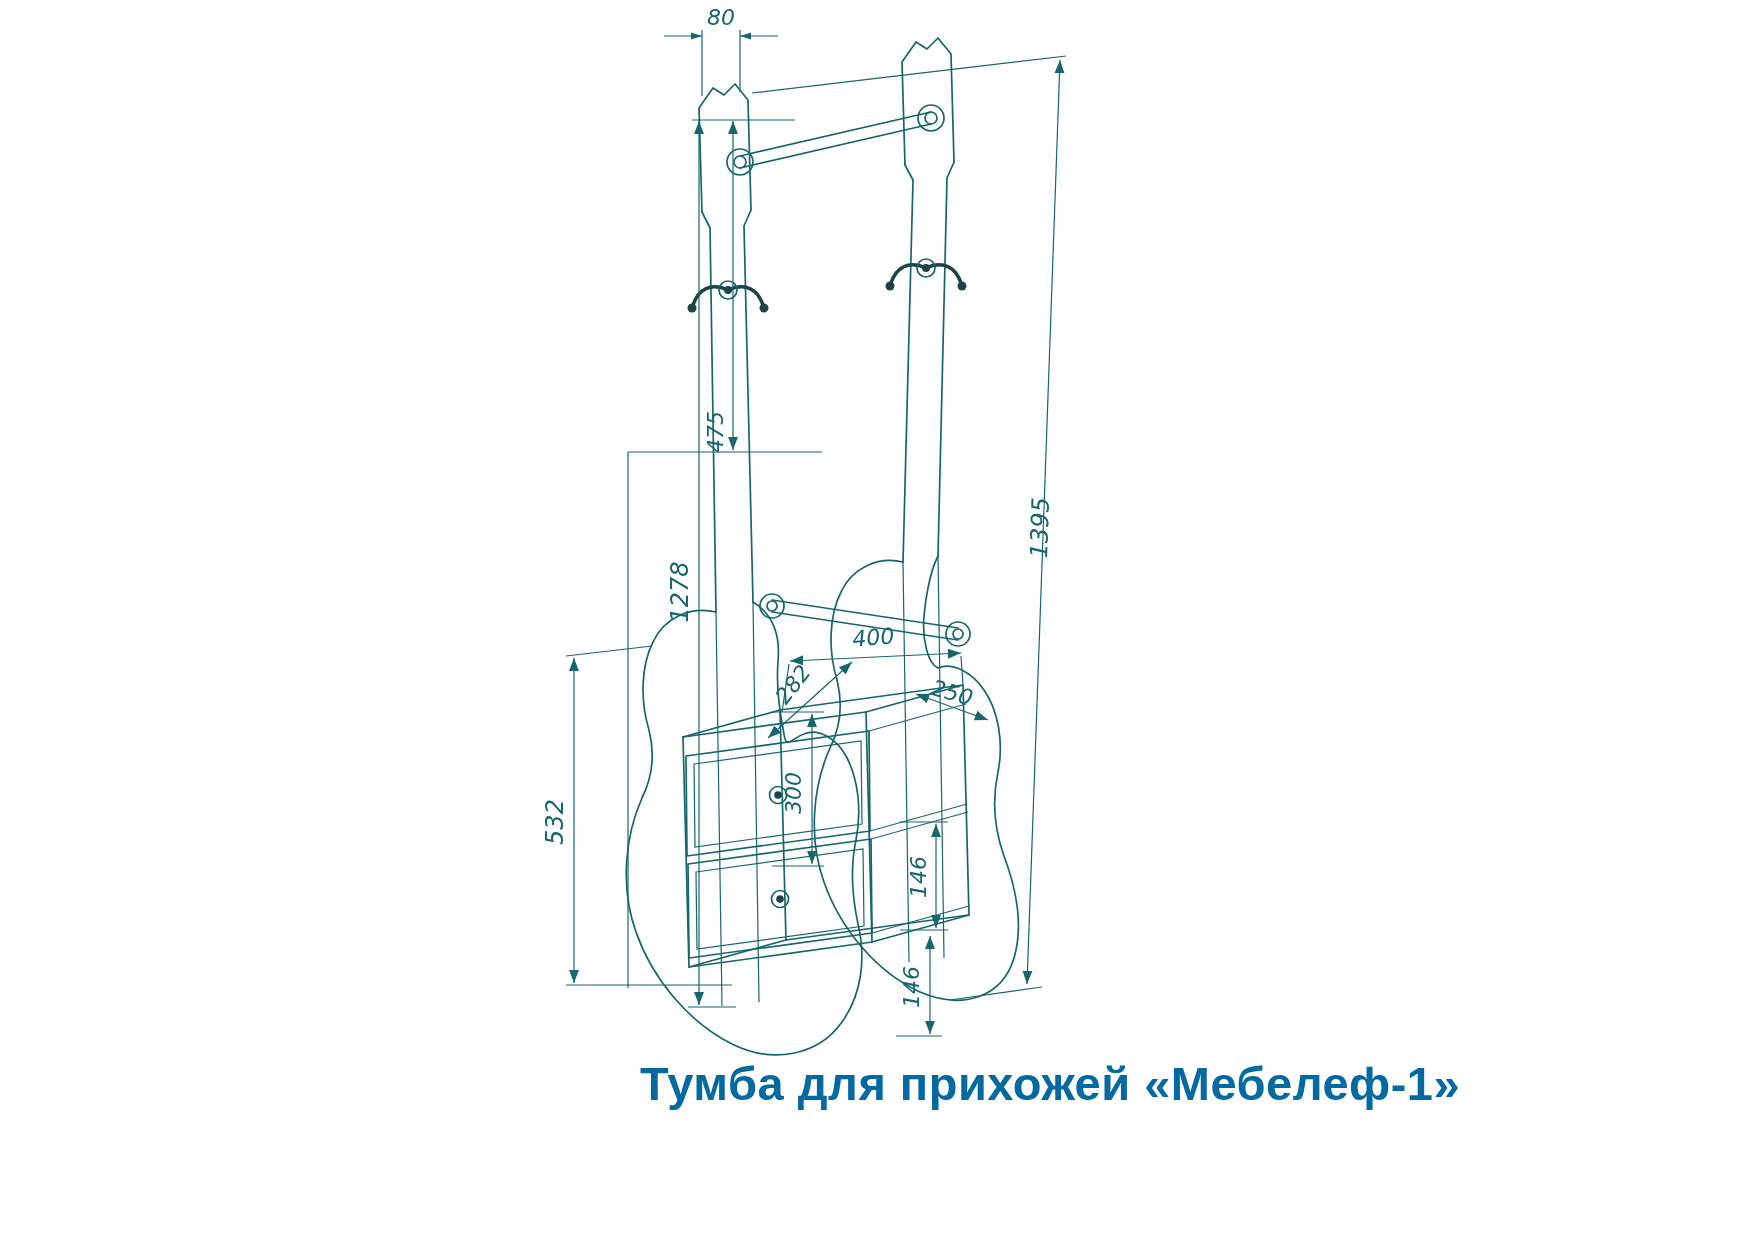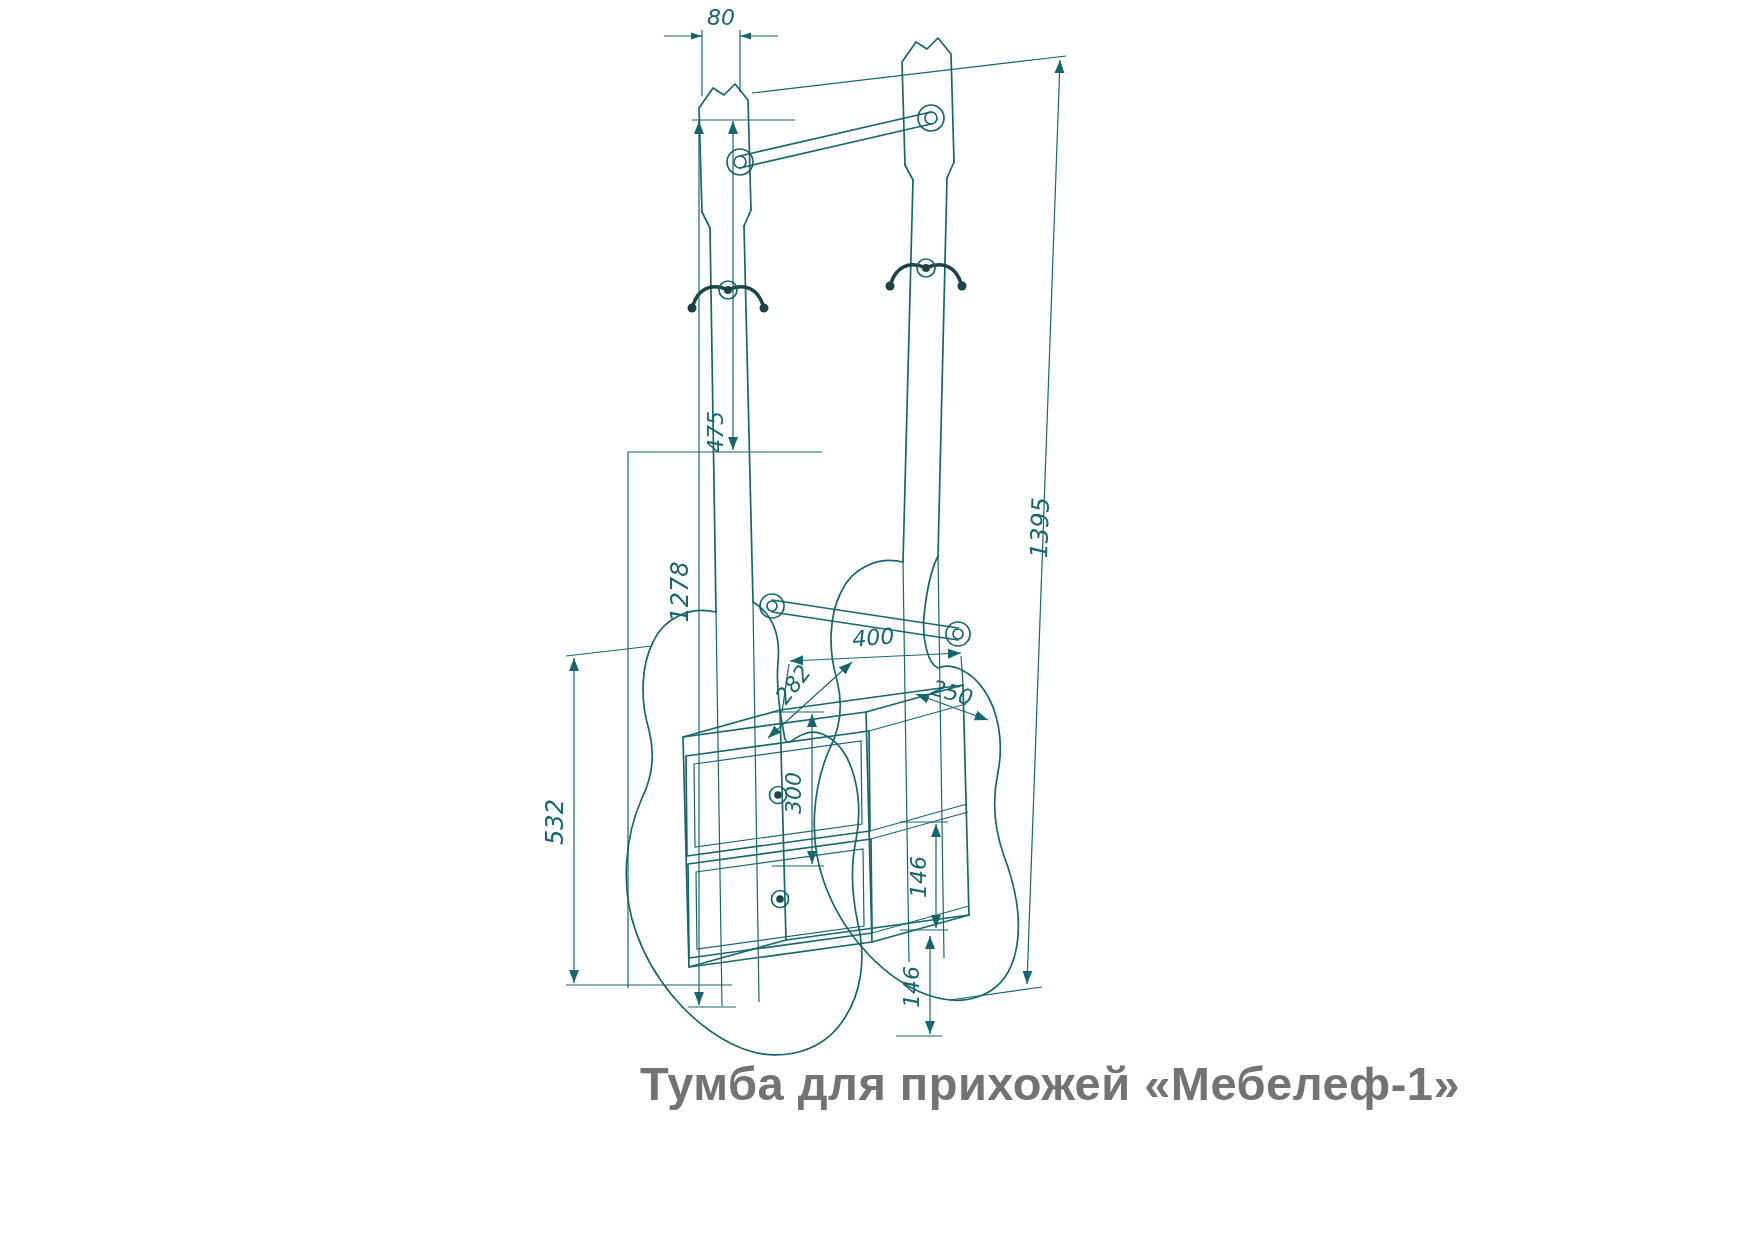--- a/index.html
+++ b/index.html
@@ -12,21 +12,21 @@
   .d{stroke:#17666d;stroke-width:1.2;fill:none;}
   
   .t{fill:#17666d;font-family:"DejaVu Sans",sans-serif;font-style:italic;font-size:22px;}
   .t-big{font-size:24px;}
   
   .hk{stroke:#1d4347;stroke-width:3.4;fill:none;stroke-linecap:round;}
   .hkf{fill:#1d4347;stroke:none;}
   .arrpoly{fill:#17666d;stroke:none;}
   .title{position:absolute;left:480px;top:1056px;width:1140px;text-align:center;
          font-family:"Liberation Sans","DejaVu Sans",sans-serif;font-weight:700;
-         font-size:47px;color:#737373;letter-spacing:.5px;white-space:nowrap;}
+         font-size:47px;color:#0369a1;letter-spacing:.5px;white-space:nowrap;}
 </style>
 </head>
 <body>
 
 <div class="page">
 
 <svg class="drawing-svg" width="1754" height="1240" viewBox="0 0 1754 1240">
   <defs>
     <marker id="ar" viewBox="0 0 10 10" refX="10" refY="5" markerWidth="11" markerHeight="11" orient="auto-start-reverse">
       <path d="M0,1.2 L10,5 L0,8.8 Z" fill="#17666d"></path>

